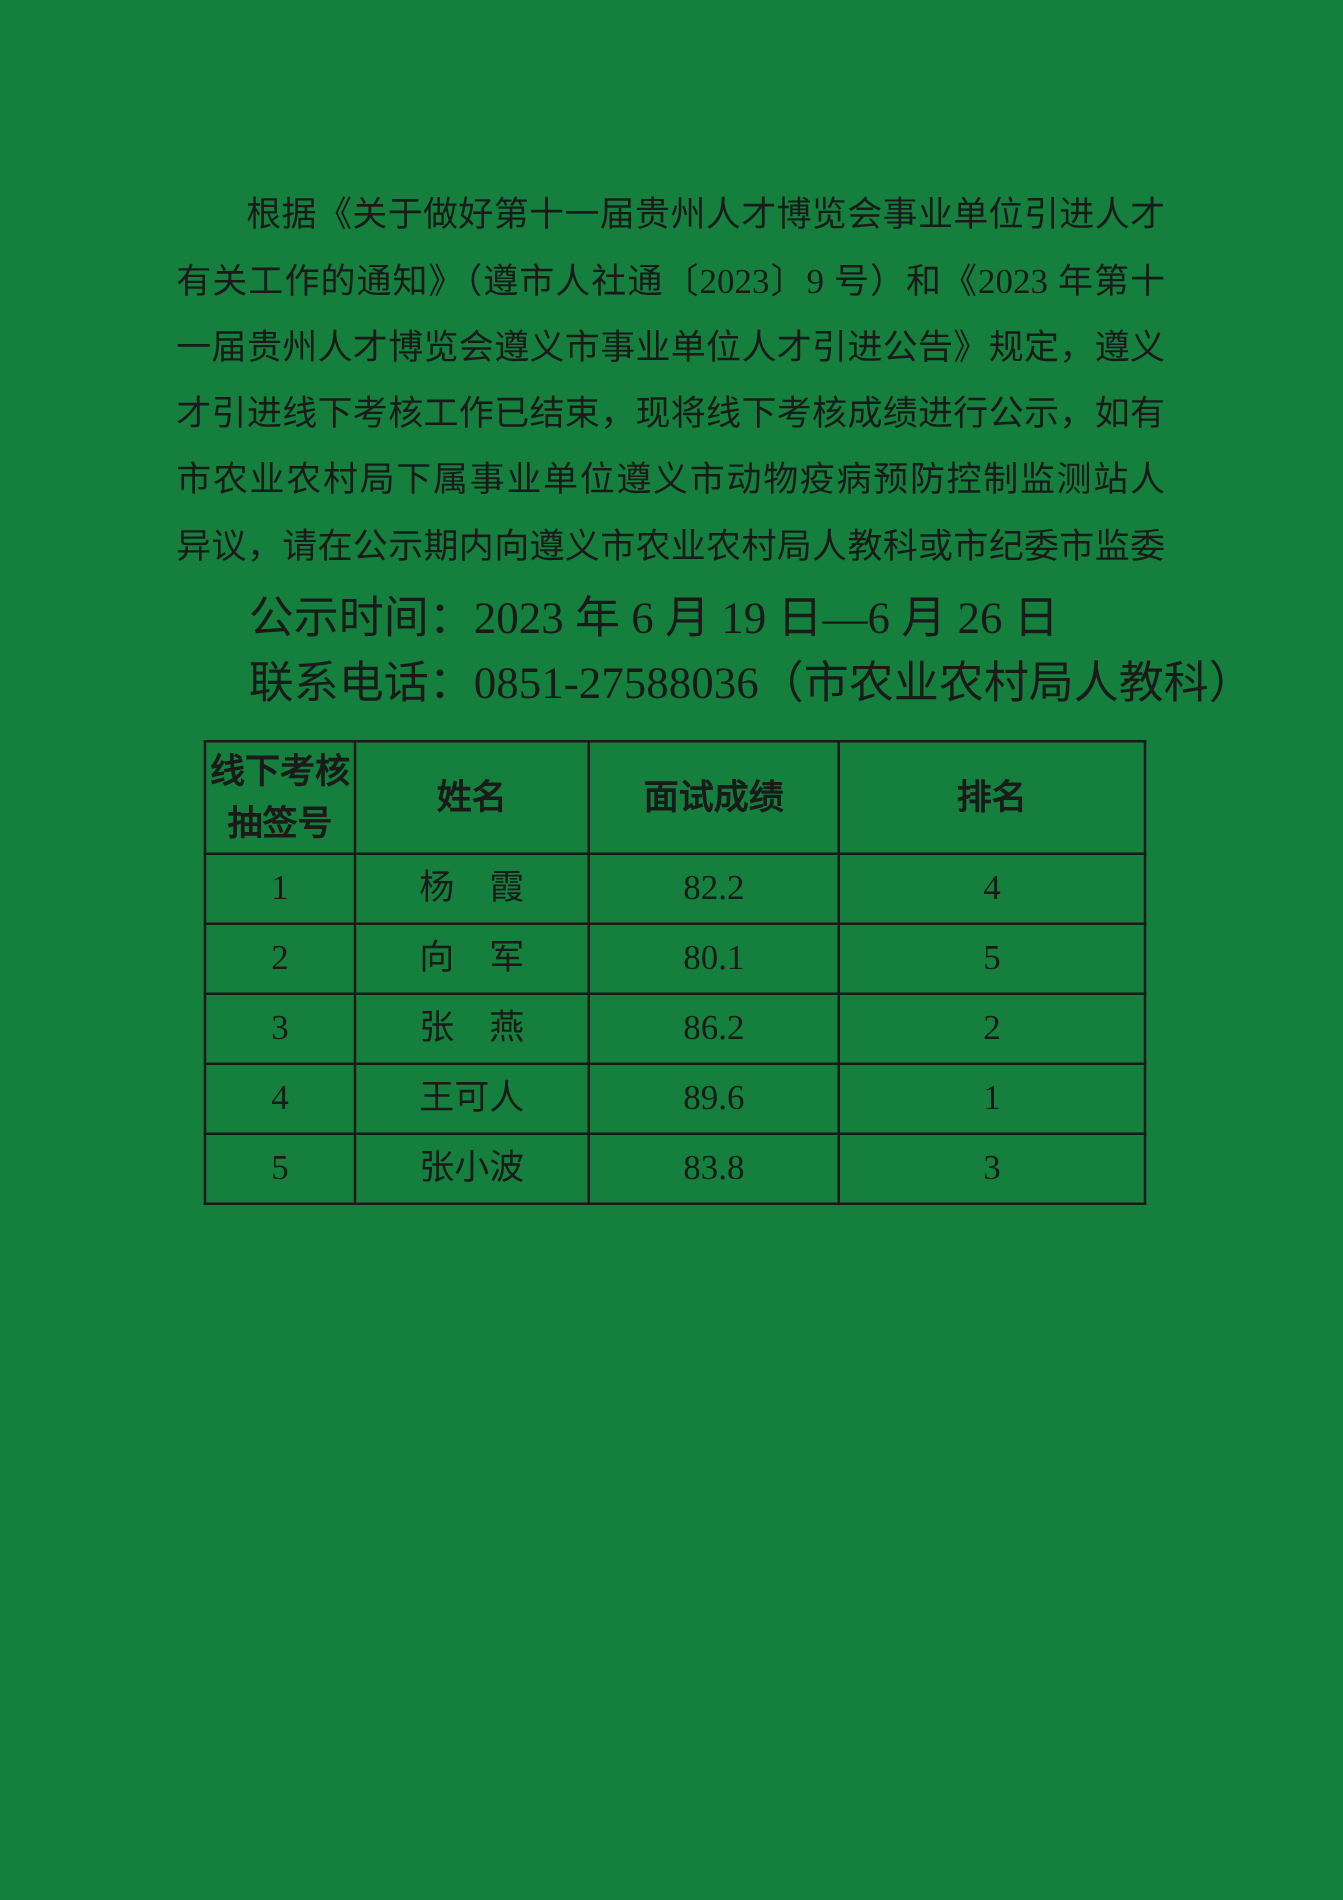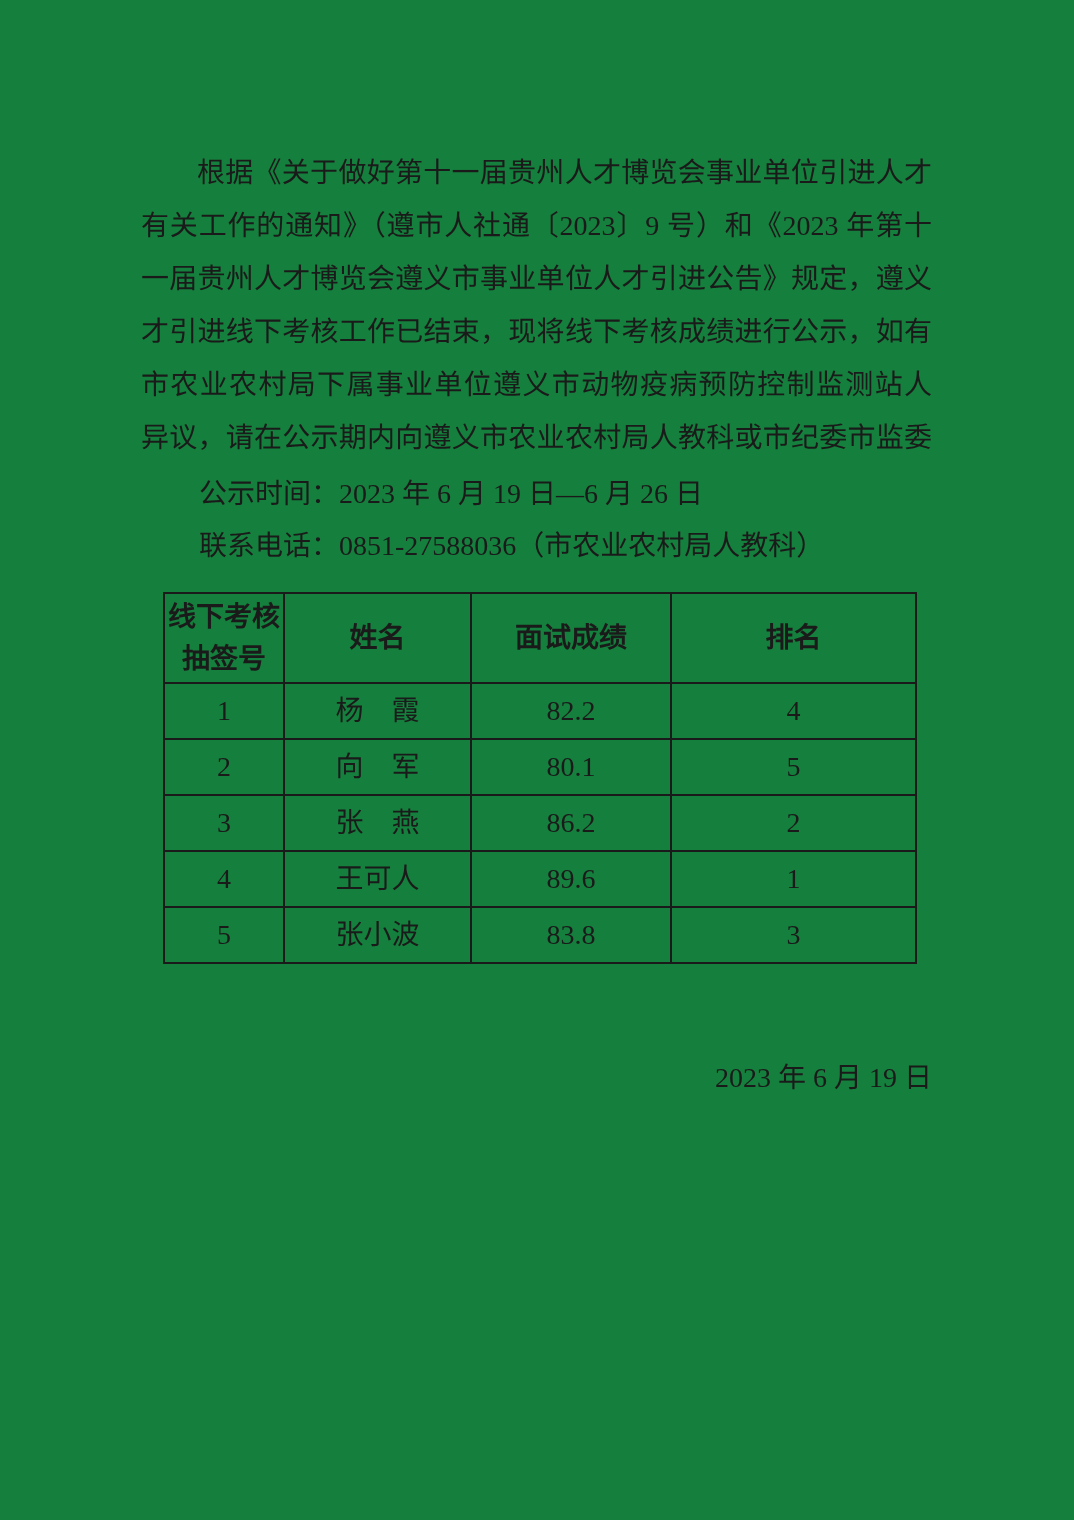--- a/index.html
+++ b/index.html
@@ -37,21 +37,21 @@
   }
   .para-line.last {
     text-align-last: left;
   }
 
   
   .info {
     margin-top: 4px;
   }
   .info-line {
-    font-size: 28px;
+    font-size: 36px;
     line-height: 52px;
     padding-left: 58px;
     white-space: nowrap;
   }
   .info-line.phone2 {
     padding-left: 202px;
   }
 
   
   table.score-table {
@@ -160,16 +160,15 @@
         </tr>
         <tr>
           <td>5</td>
           <td>张小波</td>
           <td>83.8</td>
           <td>3</td>
         </tr>
       </tbody>
     </table>
 
-    <div class="sign-date">2023 年 6 月 19 日</div>
 
   </div>
 </div>
 
 </body></html>

